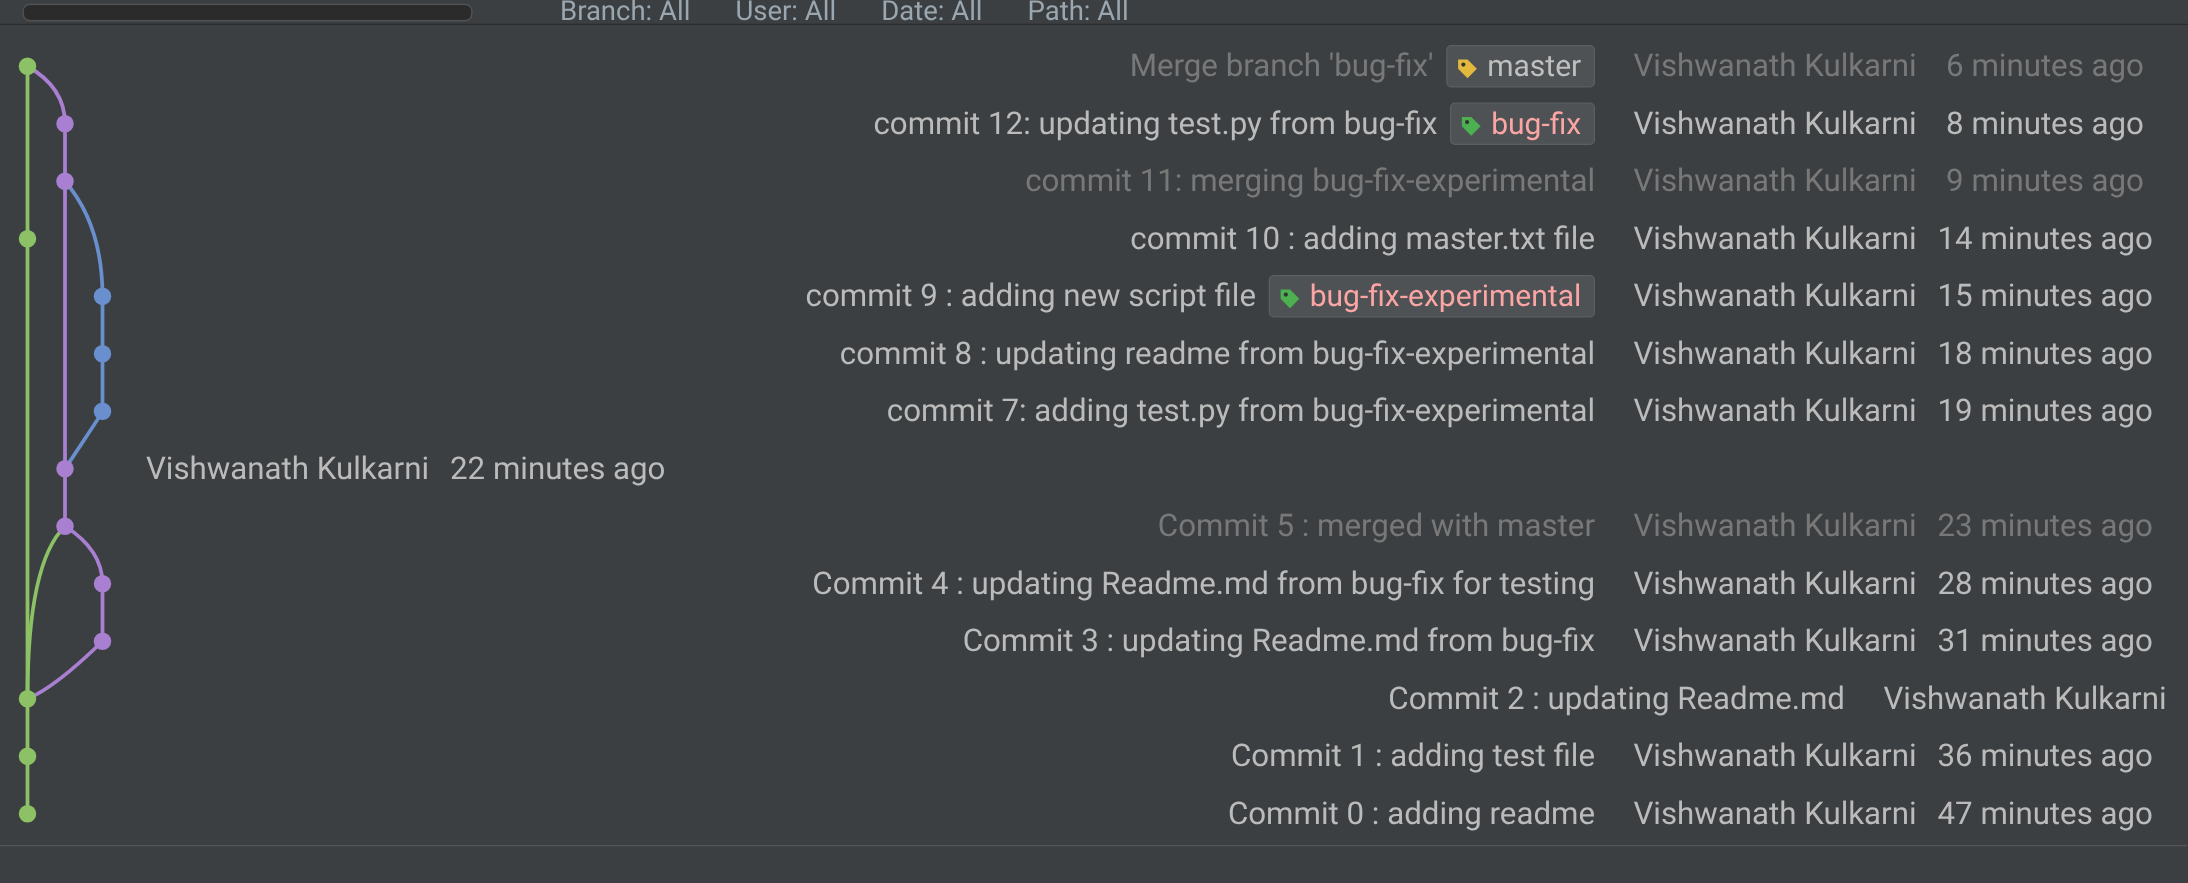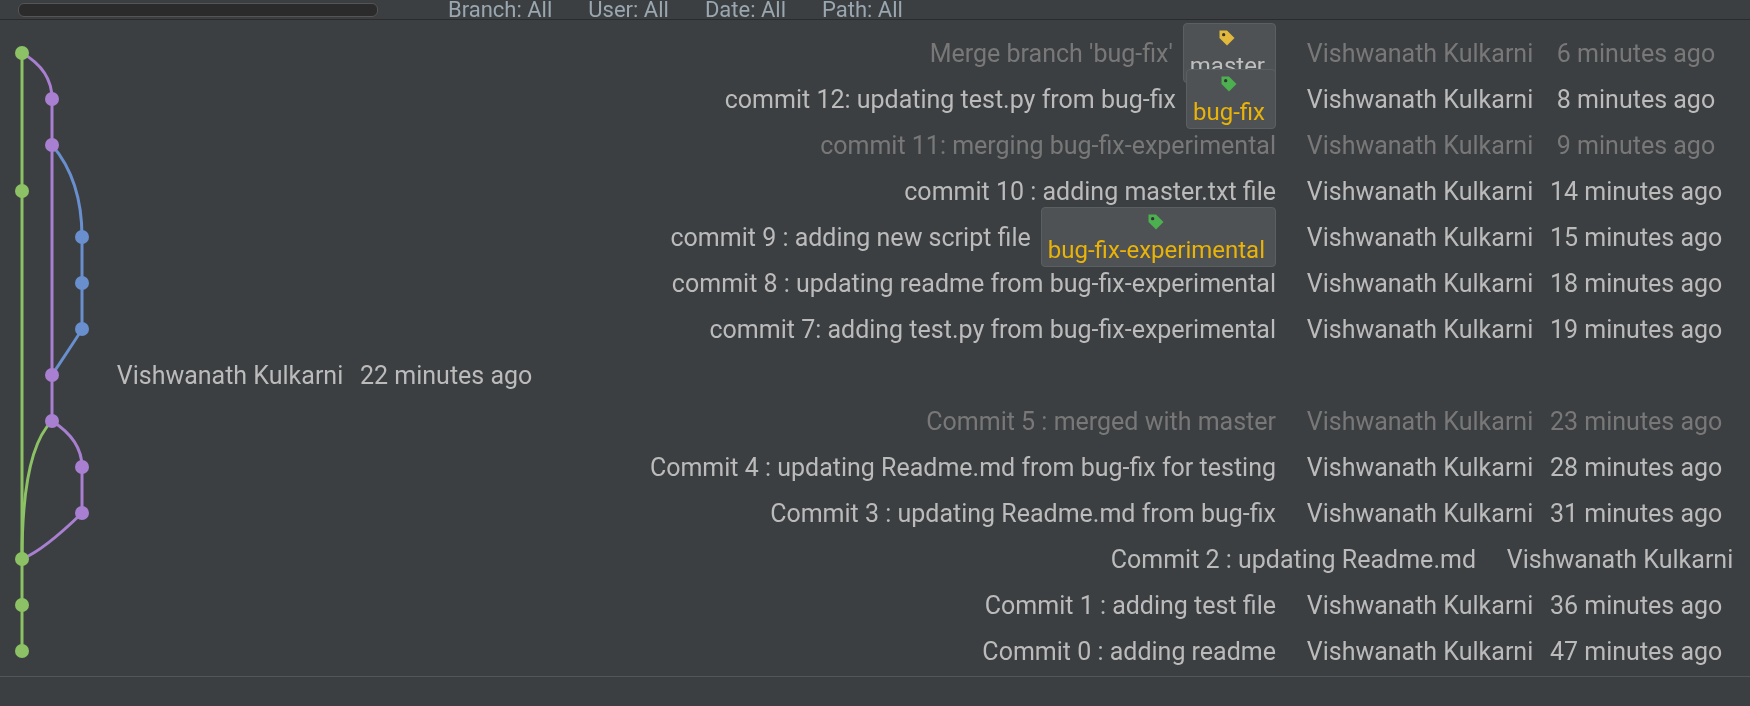--- a/index.html
+++ b/index.html
@@ -80,24 +80,23 @@
     display: inline-flex;
     align-items: center;
     gap: 6px;
     background: #4e5254;
     border: 1px solid #5a5f61;
     border-radius: 4px;
     padding: 2px 10px 2px 6px;
     font-size: 24px;
     color: #b8b8b8;
     margin-left: 10px;
-    flex-direction: column;
   }
   .branch-tag.master { color: #bfbfbf; }
-  .branch-tag.bugfix { color: #eab308; }
+  .branch-tag.bugfix { color: #fca5a5; }
   .tag-icon {
     width: 20px; height: 20px;
     display: inline-block;
   }
 
   .author {
     width: 260px;
     color: #bbbbbb;
     white-space: nowrap;
     text-align: center;

